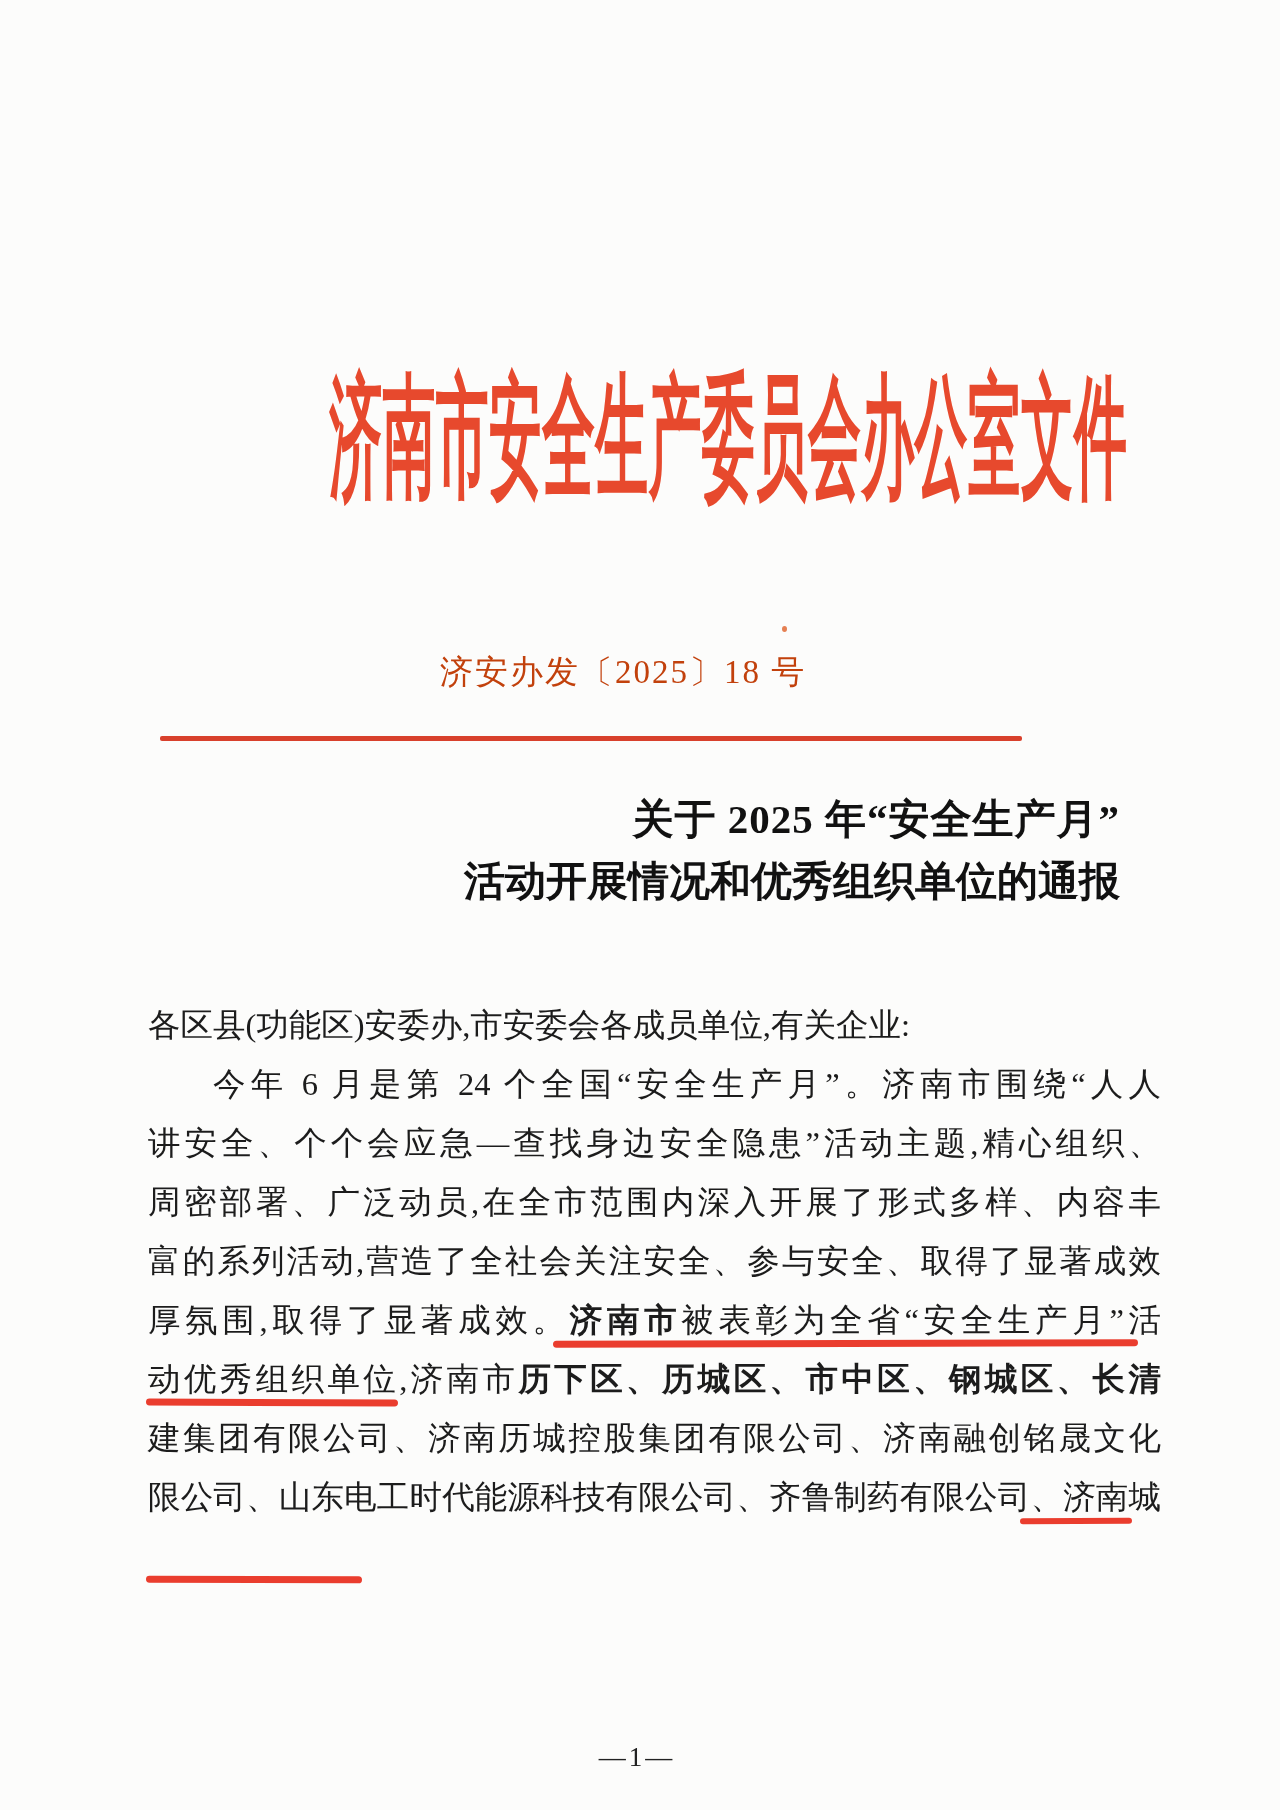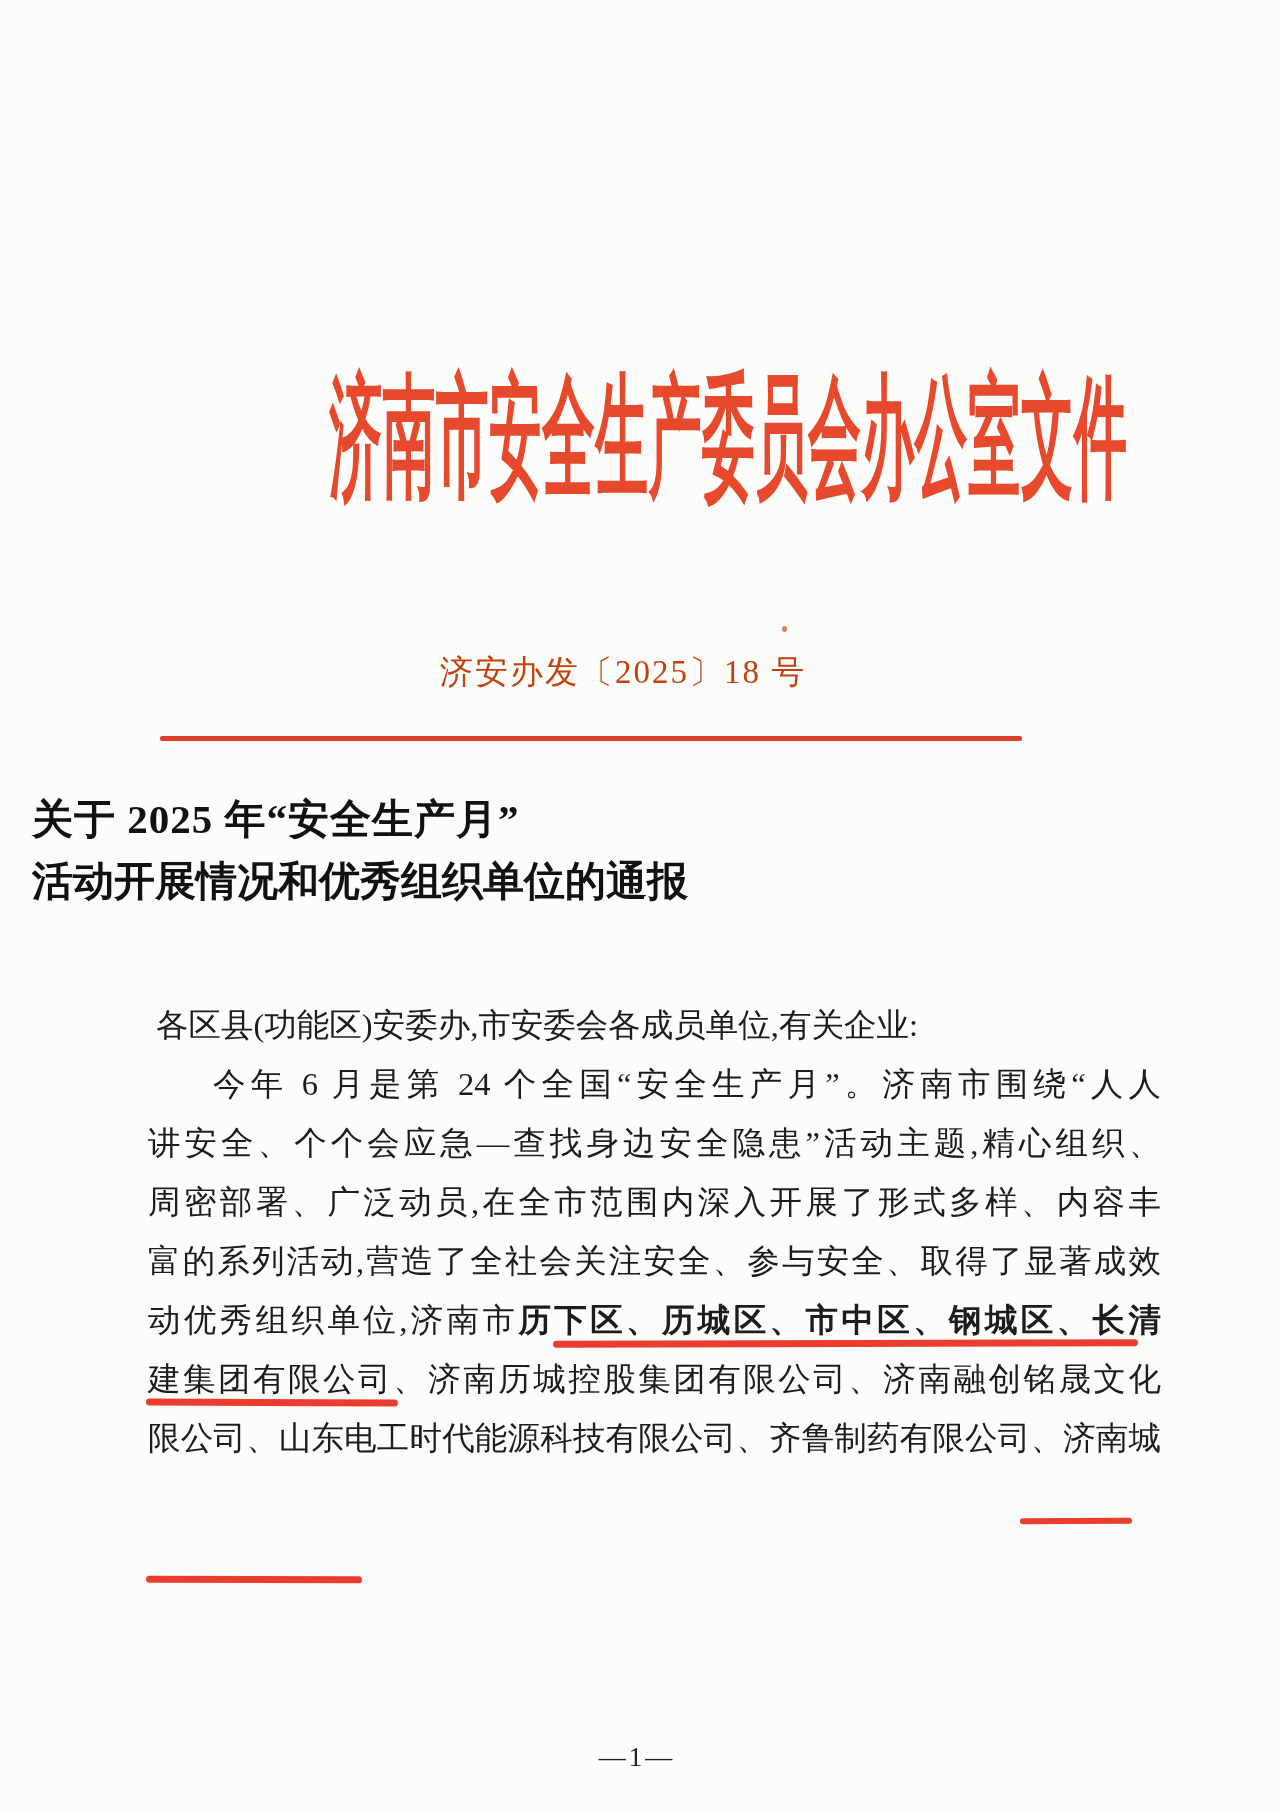--- a/index.html
+++ b/index.html
@@ -30,36 +30,36 @@
   }
 
   
   .red-rule{
     left:160px;top:736px;width:862px;height:5px;
     background:var(--red-line,#d8402c);border-radius:2px;
   }
 
   
   .doc-title{
-    left:0;top:788px;width:1120px;text-align:left;
-    font-size:41px;font-weight:bold;color:#111;line-height:62px;padding-left:32px;
+    left:0;top:788px;width:1120px;text-align:right;
+    font-size:41px;font-weight:bold;color:#111;line-height:62px;
   }
   .doc-title .t1{letter-spacing:1px;}
   .doc-title .t2{letter-spacing:0px;}
 
   
   .body-text{
     left:148px;top:996px;width:1013px;
     font-size:32.5px;line-height:59px;color:var(--ink,#1c1c1c);
   }
   .bline{
     height:59px;text-align:justify;text-align-last:justify;
     overflow:visible;white-space:nowrap;
   }
-  .bline.natural{text-align:left;text-align-last:left;margin-left:8px;}
+  .bline.natural{text-align:left;text-align-last:left;}
   .bline.indent{padding-left:65px;}
   .bd{font-weight:bold;}
 
   
   .mark{
     height:7px;background:var(--red-mark,#e93323);border-radius:4px;opacity:.95;
   }
   .mark.m1{left:553px;top:1340px;width:585px;transform:rotate(-0.15deg);}
   .mark.m2{left:146px;top:1399px;width:252px;transform:rotate(0.25deg);}
   .mark.m3{left:1020px;top:1518px;width:112px;transform:rotate(-0.3deg);height:6px;}
@@ -94,20 +94,21 @@
   <div class="t1">关于 2025 年“安全生产月”</div>
   <div class="t2">活动开展情况和优秀组织单位的通报</div>
 </div>
 
 <div class="abs body-text">
   <div class="bline natural"><span>各区县(功能区)安委办,市安委会各成员单位,有关企业:</span></div>
   <div class="bline indent"><span>今年 6 月是第 24 个全国“安全生产月”。济南市围绕“人人</span></div>
   <div class="bline"><span>讲安全、个个会应急—查找身边安全隐患”活动主题,精心组织、</span></div>
   <div class="bline"><span>周密部署、广泛动员,在全市范围内深入开展了形式多样、内容丰</span></div>
   <div class="bline"><span>富的系列活动,营造了全社会关注安全、参与安全、取得了显著成效</span></div>
+  <div class="bline"><span>厚氛围,取得了显著成效。</span><span class="bd">济南市</span><span>被表彰为全省“安全生产月”活</span></div>
   <div class="bline"><span>动优秀组织单位,济南市</span><span class="bd">历下区、历城区、市中区、钢城区、长清</span></div>
   <div class="bline"><span>建集团有限公司、济南历城控股集团有限公司、济南融创铭晟文化</span></div>
   <div class="bline"><span>限公司、山东电工时代能源科技有限公司、齐鲁制药有限公司、济南城</span></div>
 </div>
 
 <div class="abs mark m1"></div>
 <div class="abs mark m2"></div>
 <div class="abs mark m3"></div>
 <div class="abs mark m4"></div>
 

